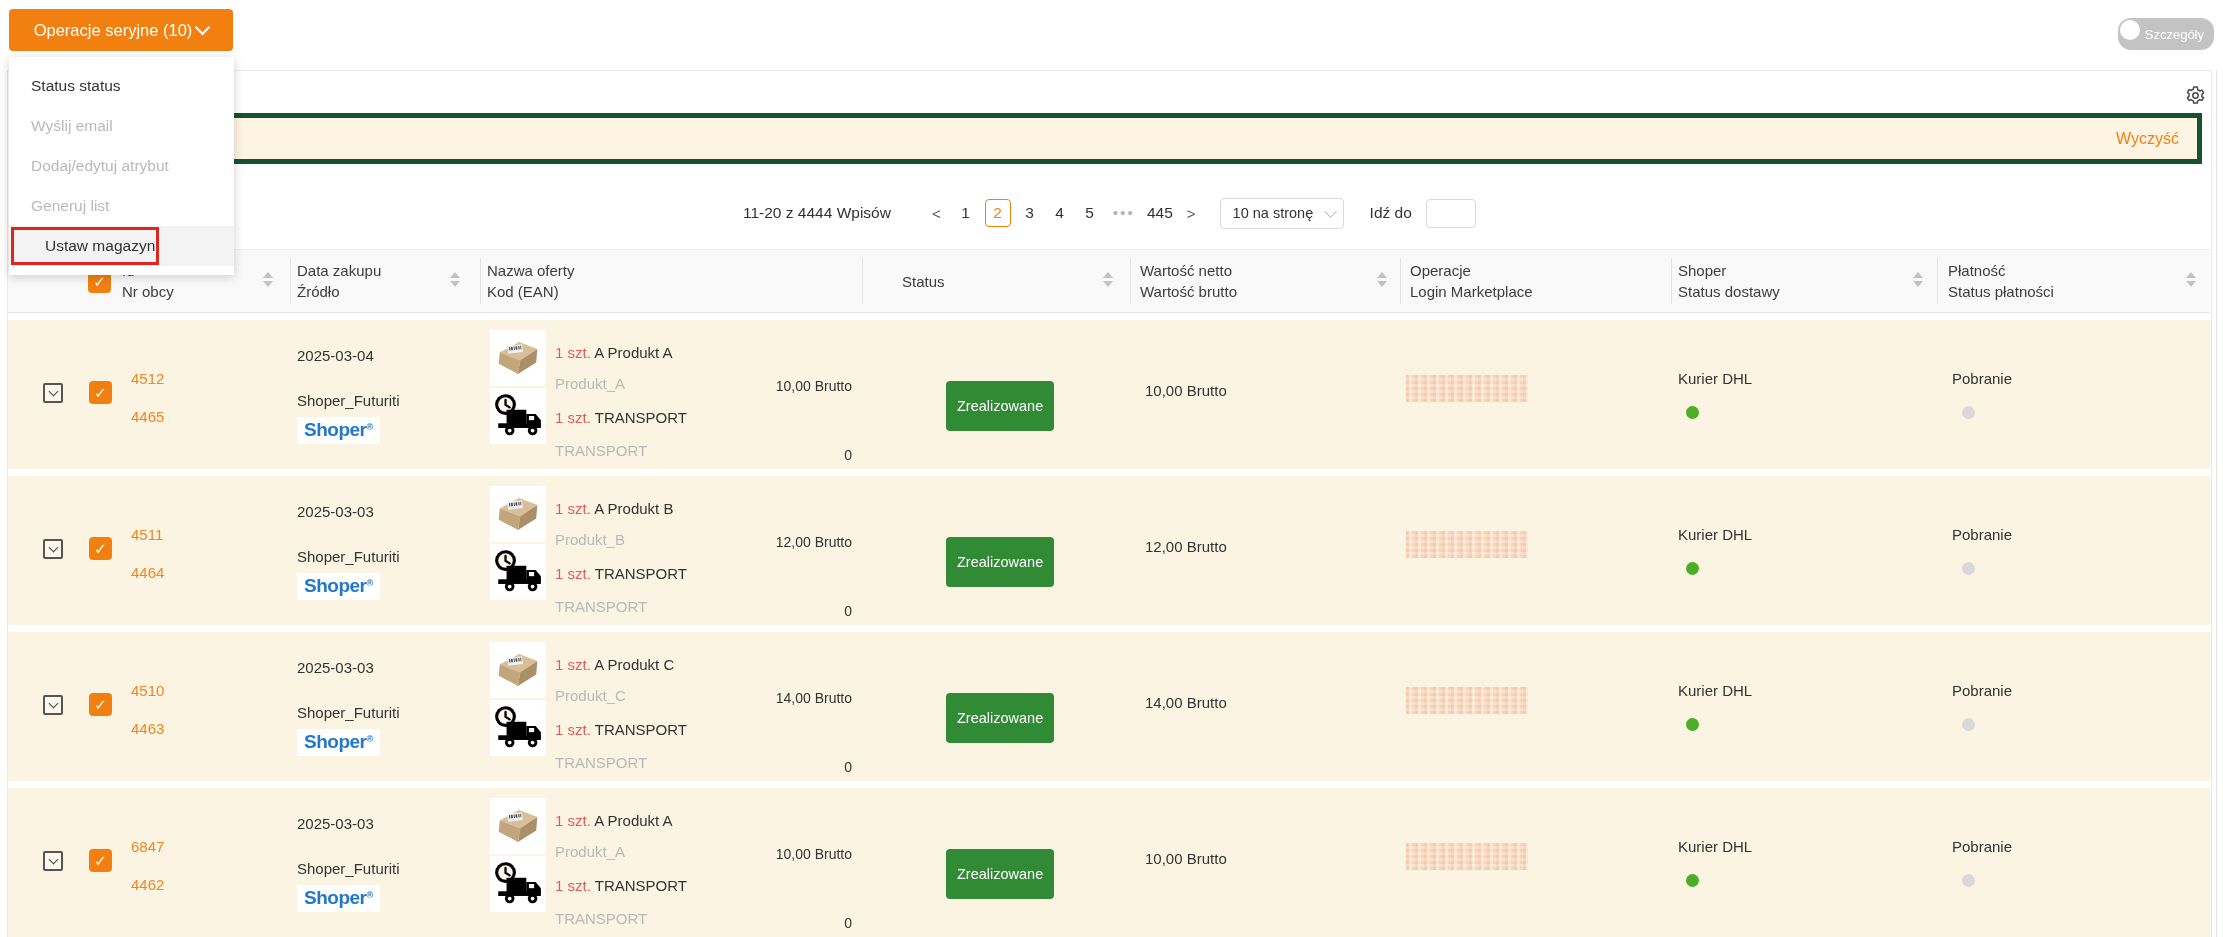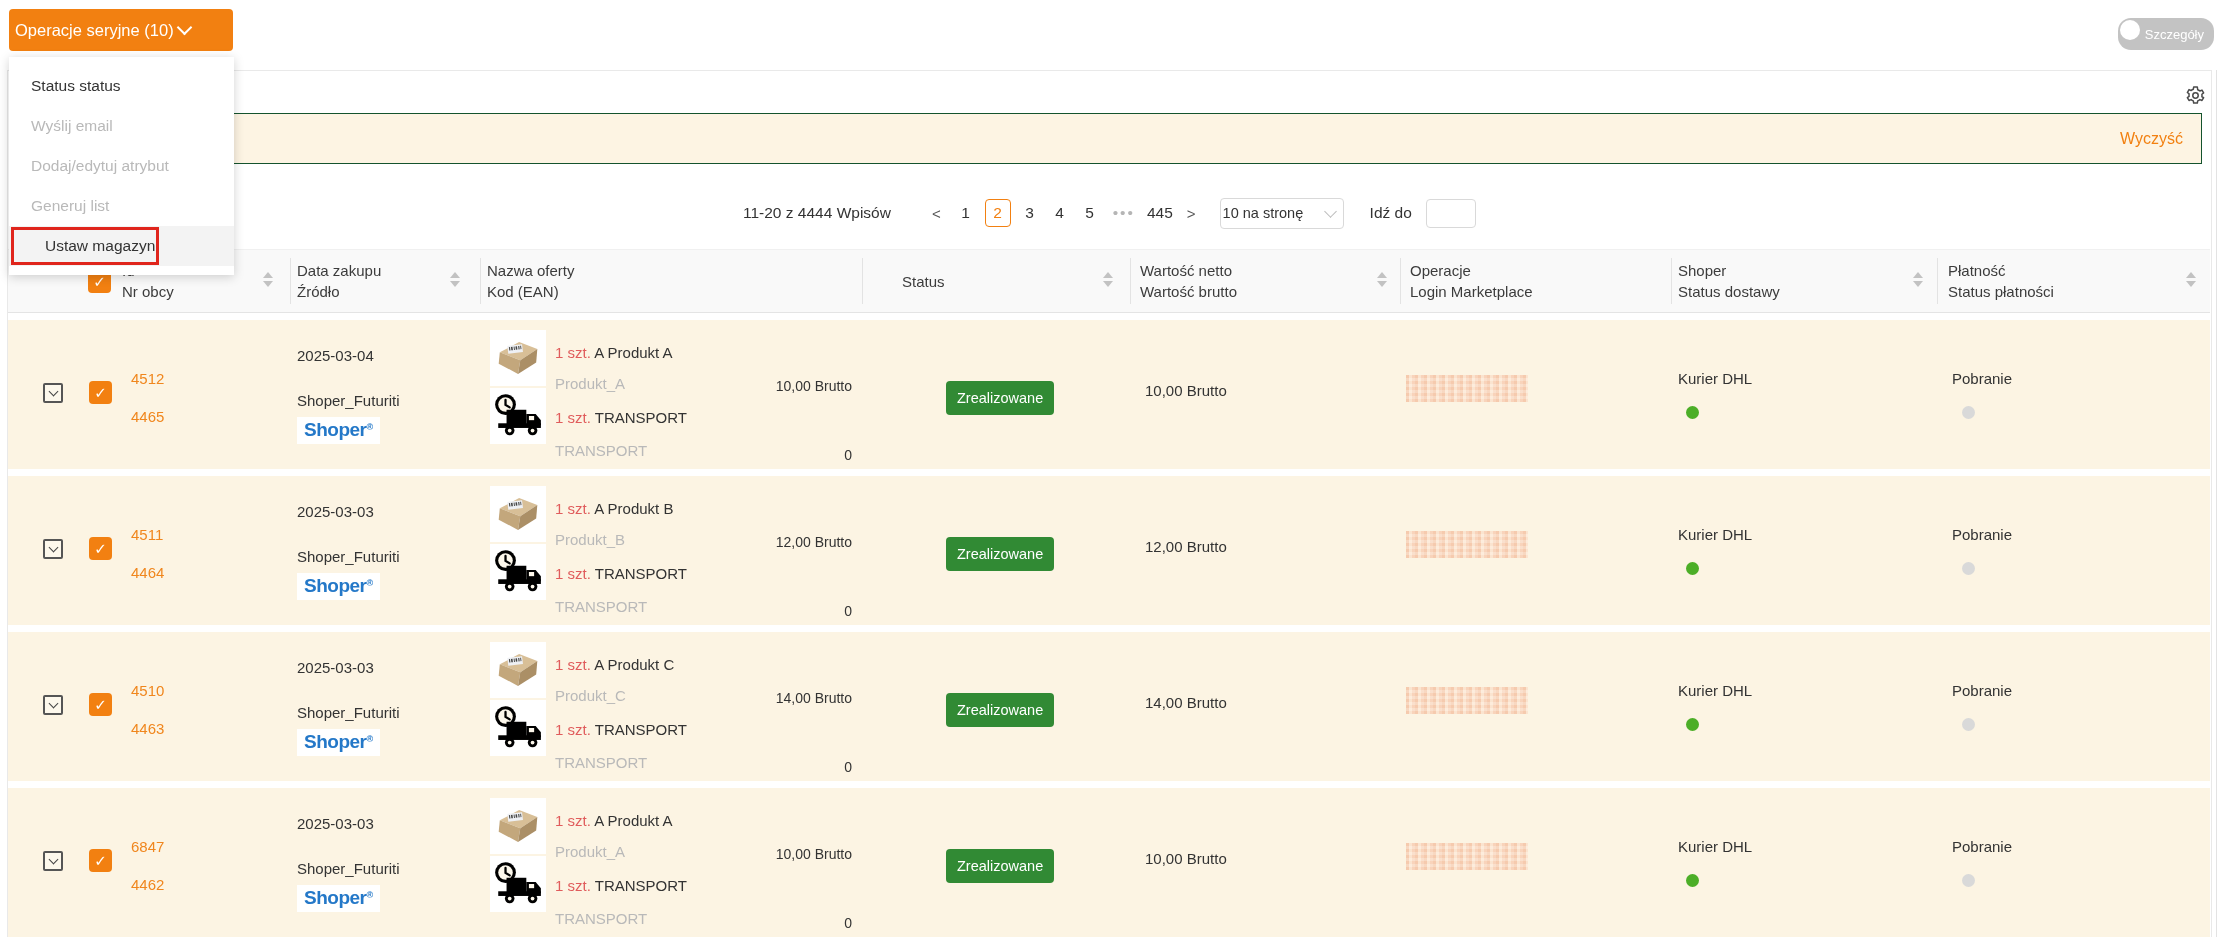--- a/index.html
+++ b/index.html
@@ -1,48 +1,48 @@
 <!DOCTYPE html>
 <html lang="pl"><head>
 <meta charset="utf-8">
 <style>
   html,body{margin:0;padding:0;background:#fff;}
   body{font-family:"Liberation Sans","DejaVu Sans",sans-serif;color:#333;}
   #stage{position:relative;width:2223px;height:937px;overflow:hidden;background:#fff;}
 
   
   .bulk-btn{position:absolute;left:9px;top:9px;width:224px;height:42px;background:#f28011;border:none;
-    border-radius:4px;color:#fff;font-size:16.5px;display:flex;align-items:center;
+    border-radius:4px;color:#fff;font-size:16.5px;display:flex;align-items:center;justify-content:center;
     gap:5px;cursor:pointer;font-family:inherit;}
   .chev{width:9px;height:9px;border-right:2px solid #fff;border-bottom:2px solid #fff;
     transform:rotate(45deg);margin-top:-5px;display:inline-block;}
   .toggle{position:absolute;left:2118px;top:18px;width:96px;height:32px;background:#c3c3c3;border-radius:13px;
     display:flex;align-items:center;justify-content:flex-end;cursor:pointer;}
   .toggle .knob{position:absolute;left:2px;top:2px;width:20px;height:20px;border-radius:50%;background:#fff;}
   .toggle .tlabel{color:#fff;font-size:13px;padding-right:10px;}
 
   
   .card{position:absolute;left:7px;top:70px;width:2205px;height:867px;background:#fff;
     border:1px solid #e9e9e9;border-bottom:none;box-sizing:border-box;}
   .edge-line{position:absolute;left:2216px;top:70px;width:1px;height:867px;background:#e3e3e3;}
   .gear{position:absolute;left:2185px;top:85px;width:21px;height:21px;cursor:pointer;}
 
   .banner{position:absolute;left:16px;top:113px;width:2186px;height:51px;background:#fdf4e3;
-    border:1px solid #14532d;box-sizing:border-box;display:flex;align-items:center;justify-content:flex-end;}
+    border:5px solid #14532d;box-sizing:border-box;display:flex;align-items:center;justify-content:flex-end;}
   .clear-link{color:#f28011;font-size:16px;padding-right:18px;cursor:pointer;}
 
   
   .pager{position:absolute;left:743px;top:196px;height:34px;display:flex;align-items:center;font-size:15.5px;}
   .pager .summary{margin-right:31px;}
   .parrow{color:#555;padding:0 10px;cursor:pointer;font-size:15px;}
   .pnum{min-width:22px;text-align:center;padding:0 4px;cursor:pointer;}
   .pnum.current{border:1px solid #f28011;border-radius:4px;color:#f28011;width:24px;height:26px;line-height:26px;padding:0;margin:0 4px;}
   .pellipsis{color:#b5b5b5;letter-spacing:2px;padding:0 8px;cursor:pointer;}
   .psel{margin-left:14px;width:124px;height:31px;border:1px solid #d9d9d9;border-radius:4px;display:flex;
-    align-items:center;justify-content:space-between;padding:0 8px 0 2px;font-size:14.5px;cursor:pointer;box-sizing:border-box;}
+    align-items:center;justify-content:space-between;padding:0 8px 0 12px;font-size:14.5px;cursor:pointer;box-sizing:border-box;}
   .psel .selchev{width:8px;height:8px;border-right:1.5px solid #bbb;border-bottom:1.5px solid #bbb;transform:rotate(45deg);margin-top:-4px;}
   .goto-label{margin-left:26px;margin-right:14px;}
   .goto-input{width:50px;height:29px;border:1px solid #d9d9d9;border-radius:4px;font-size:14px;padding:0 6px;box-sizing:border-box;font-family:inherit;}
 
   
   .thead{position:absolute;left:8px;top:249px;width:2202px;height:64px;background:#f9f9f9;
     border-top:1px solid #f0f0f0;border-bottom:1px solid #e4e4e4;box-sizing:border-box;font-size:15px;color:#3c3c3c;}
   .hcell{position:absolute;line-height:21px;}
   .hdiv{position:absolute;top:8px;bottom:8px;width:1px;background:#e3e3e3;}
   .sort{position:absolute;top:22px;display:flex;flex-direction:column;gap:3px;cursor:pointer;}
@@ -66,21 +66,21 @@
   .mlogo .logo-text{color:#2478c8;font-weight:bold;font-size:19px;letter-spacing:-0.5px;}
   .mlogo sup{color:#2478c8;font-size:9px;font-weight:bold;}
   .thumb{position:absolute;left:482px;width:56px;height:56px;background:#fff;display:flex;align-items:center;justify-content:center;}
   .t1{top:10px;} .t2{top:68px;}
   .qty{color:#e05c5c;}
   .iname{position:absolute;left:547px;white-space:nowrap;}
   .isku{position:absolute;left:547px;color:#b9b9b9;}
   .iprice{position:absolute;right:1358px;font-size:14px;text-align:right;}
   .n1{top:24px;} .s1{top:55px;} .p1{top:58px;} .n2{top:89px;} .s2{top:122px;} .p2{top:127px;}
   .badge{position:absolute;left:938px;top:61px;background:#318a34;color:#fff;font-size:14.5px;border-radius:4px;
-    padding:8px 11px;line-height:18px;}
+    padding:16px 11px;line-height:18px;}
   .gross{position:absolute;left:1137px;top:62px;}
   .buyer-blur{position:absolute;left:1398px;top:55px;width:122px;height:27px;opacity:.85;
     background:
       repeating-linear-gradient(90deg,rgba(235,140,95,.30) 0 3px,rgba(252,230,212,.55) 3px 6px,rgba(244,180,150,.35) 6px 9px),
       repeating-linear-gradient(0deg,rgba(240,160,120,.30) 0 3px,rgba(253,240,228,.6) 3px 6px);}
   .dmethod{position:absolute;left:1670px;top:50px;}
   .ddot{position:absolute;left:1678px;top:86px;width:13px;height:13px;border-radius:50%;background:#4cae27;}
   .pmethod{position:absolute;left:1944px;top:50px;}
   .pdot{position:absolute;left:1954px;top:86px;width:13px;height:13px;border-radius:50%;background:#d9d9d9;}
 

